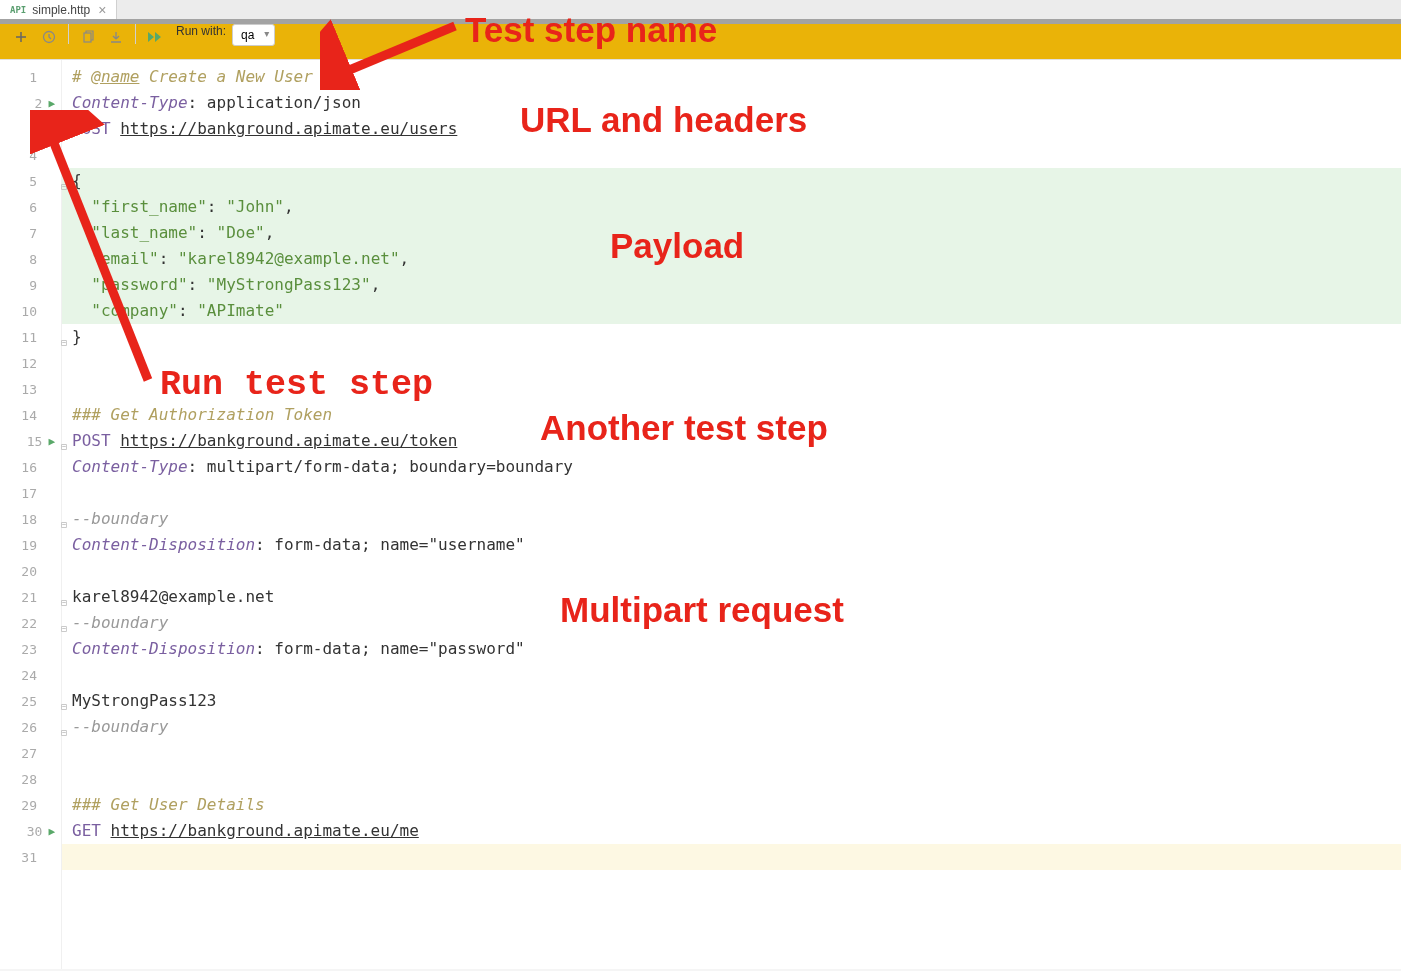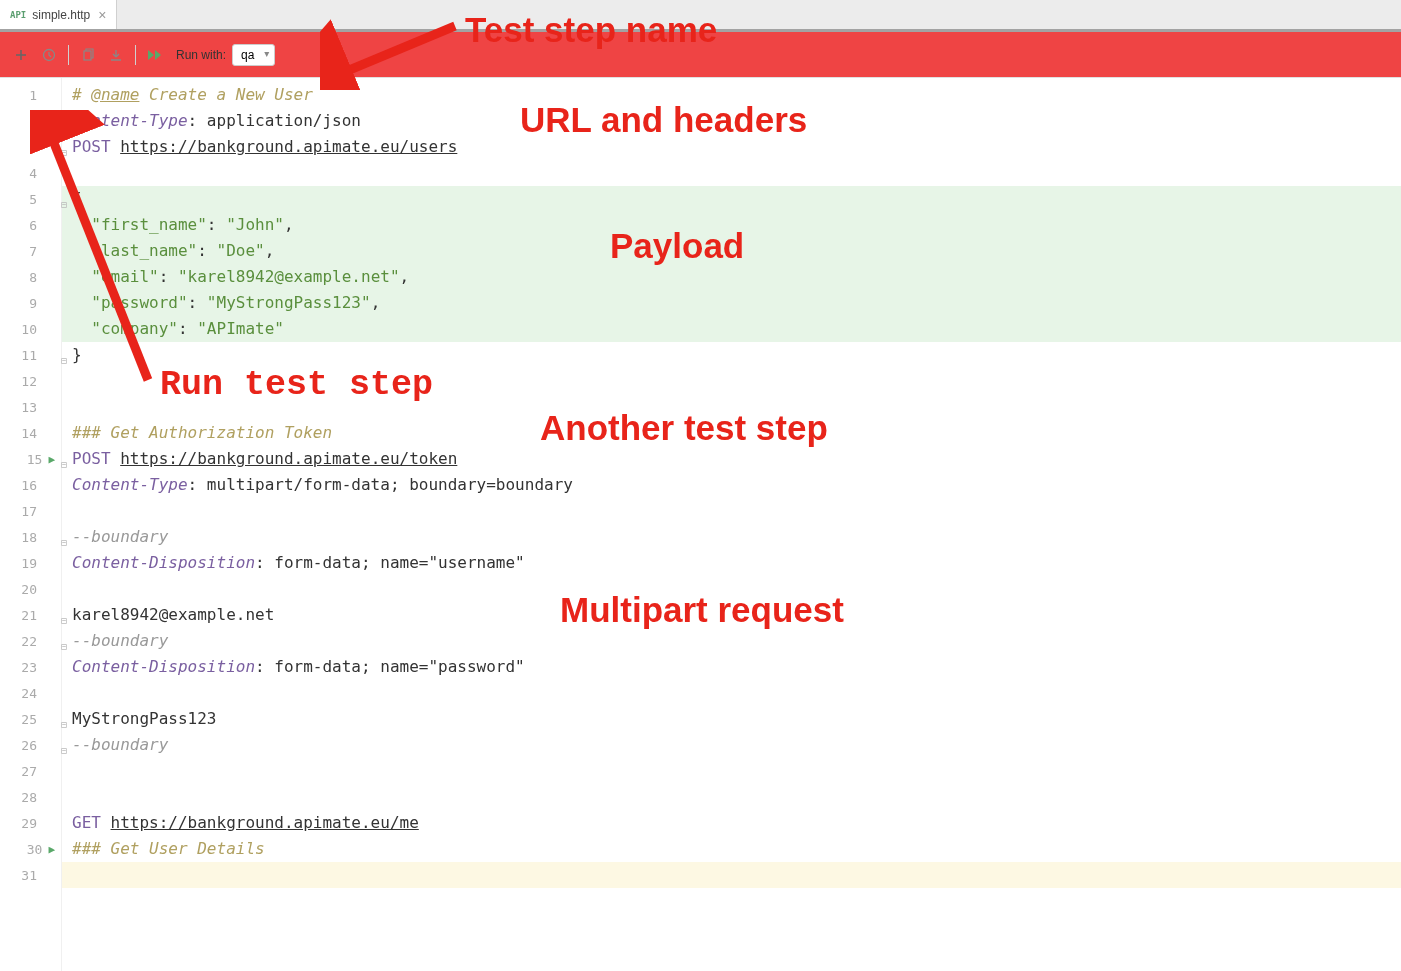--- a/index.html
+++ b/index.html
@@ -7,22 +7,22 @@
       font-family: -apple-system, BlinkMacSystemFont, "Segoe UI", sans-serif;
       font-size: 13px;
       background: #f5f5f5;
       width: 1401px;
       height: 971px;
       overflow: hidden;
       position: relative;
     }
     .tab-bar {
       background: #ececec;
-      border-bottom: 3px solid #a3a3a3;
-      height: 32px;
+      border-bottom: 5px solid #a3a3a3;
+      height: 24px;
       display: flex;
       align-items: stretch;
     }
     .tab {
       background: #fff;
       border-right: 1px solid #d0d0d0;
       padding: 0 10px;
       display: flex;
       align-items: center;
       gap: 6px;
@@ -35,25 +35,25 @@
       color: #5a9e6f;
       font-family: monospace;
     }
     .tab-close {
       color: #999;
       font-size: 14px;
       cursor: pointer;
       margin-left: 2px;
     }
     .toolbar {
-      background: #ef4444;
+      background: #eab308;
       border-bottom: 1px solid #e0e0e0;
-      height: 46px;
-      display: flex;
-      align-items: center;
+      height: 36px;
+      display: flex;
+      align-items: flex-start;
       padding: 0 8px;
       gap: 2px;
     }
     .tool-btn {
       width: 26px;
       height: 26px;
       display: flex;
       align-items: center;
       justify-content: center;
       border-radius: 3px;
@@ -363,22 +363,22 @@
       <div class="code-line "><span class="c-header">Content-Disposition</span><span class="c-plain">: form-data; name="username"</span></div>
       <div class="code-line "></div>
       <div class="code-line "><span class="fold">⊟</span><span class="c-plain">karel8942@example.net</span></div>
       <div class="code-line "><span class="fold">⊟</span><span class="c-boundary">--boundary</span></div>
       <div class="code-line "><span class="c-header">Content-Disposition</span><span class="c-plain">: form-data; name="password"</span></div>
       <div class="code-line "></div>
       <div class="code-line "><span class="fold">⊟</span><span class="c-plain">MyStrongPass123</span></div>
       <div class="code-line "><span class="fold">⊟</span><span class="c-boundary">--boundary</span></div>
       <div class="code-line "></div>
       <div class="code-line "></div>
+      <div class="code-line "><span class="c-comment">### Get User Details</span></div>
       <div class="code-line "><span class="c-method">GET </span><span class="c-url">https://bankground.apimate.eu/me</span></div>
-      <div class="code-line "><span class="c-comment">### Get User Details</span></div>
       <div class="code-line hl-current"></div>
     </div>
 </div>
 
 <div class="annotation" style="top:10px; left:465px;">Test step name</div>
 <div class="annotation" style="top:100px; left:520px;">URL and headers</div>
 <div class="annotation" style="top:226px; left:610px;">Payload</div>
 <div class="annotation" style="top:365px; left:160px;font-family:Liberation Mono, monospace;">Run test step</div>
 <div class="annotation" style="top:408px; left:540px;">Another test step</div>
 <div class="annotation" style="top:590px; left:560px;">Multipart request</div>

